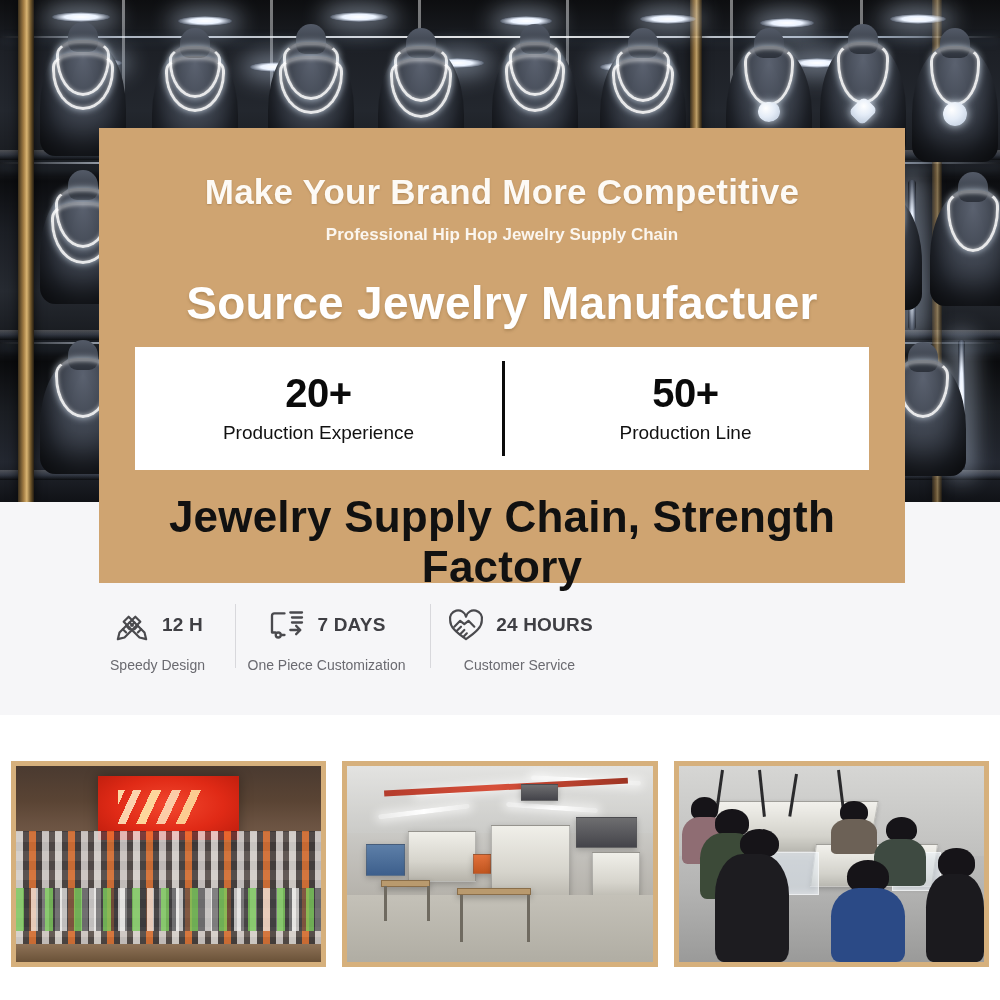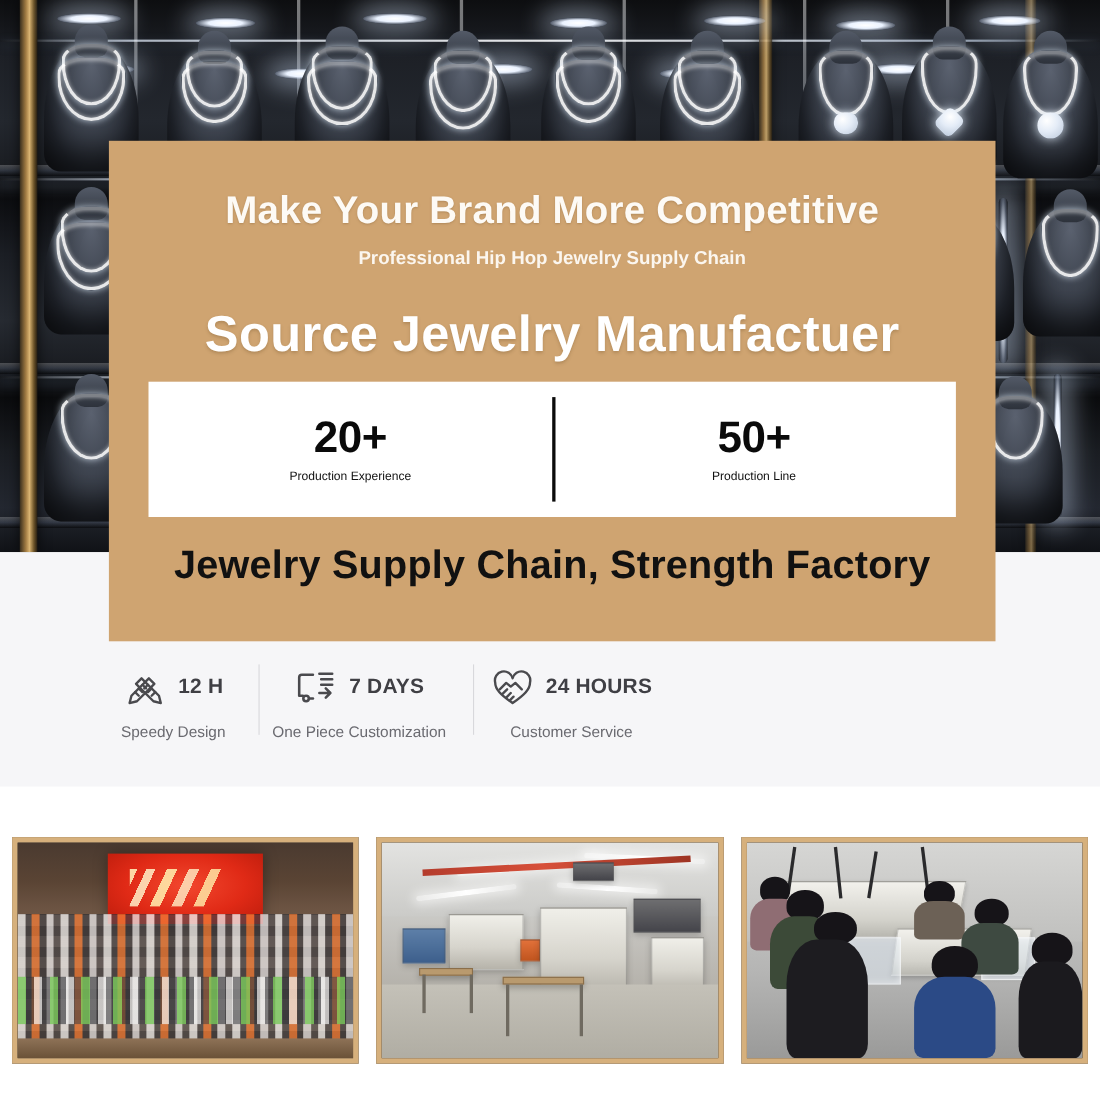--- a/index.html
+++ b/index.html
@@ -110,25 +110,25 @@
   }
   .stat{
     flex:1 1 0;display:flex;flex-direction:column;
     align-items:center;justify-content:center;
     position:relative;padding:0 4px;
   }
   .stat + .stat::before{
     content:"";position:absolute;left:0;top:14px;bottom:14px;width:3px;background:#0b0b0b;
   }
   .stat-num{font-size:40px;font-weight:700;color:#0a0a0a;line-height:1.04;letter-spacing:-.5px;text-align:right;}
-  .stat-label{font-size:11px;color:#111;margin-top:7px;white-space:nowrap;}
+  .stat-label{font-size:19px;color:#111;margin-top:7px;white-space:nowrap;}
 
   .panel-h3{
     position:absolute;left:0;right:0;top:364px;text-align:center;
-    color:#111;font-size:36px;font-weight:700;letter-spacing:.2px;
+    color:#111;font-size:44px;font-weight:700;letter-spacing:.2px;
   }
 
   
   .features-band{
     position:absolute;left:0;top:502px;width:1000px;height:213px;
     background:#f6f6f8;
   }
   .features{
     position:absolute;left:80px;top:100px;width:845px;height:86px;
     display:flex;align-items:flex-start;

